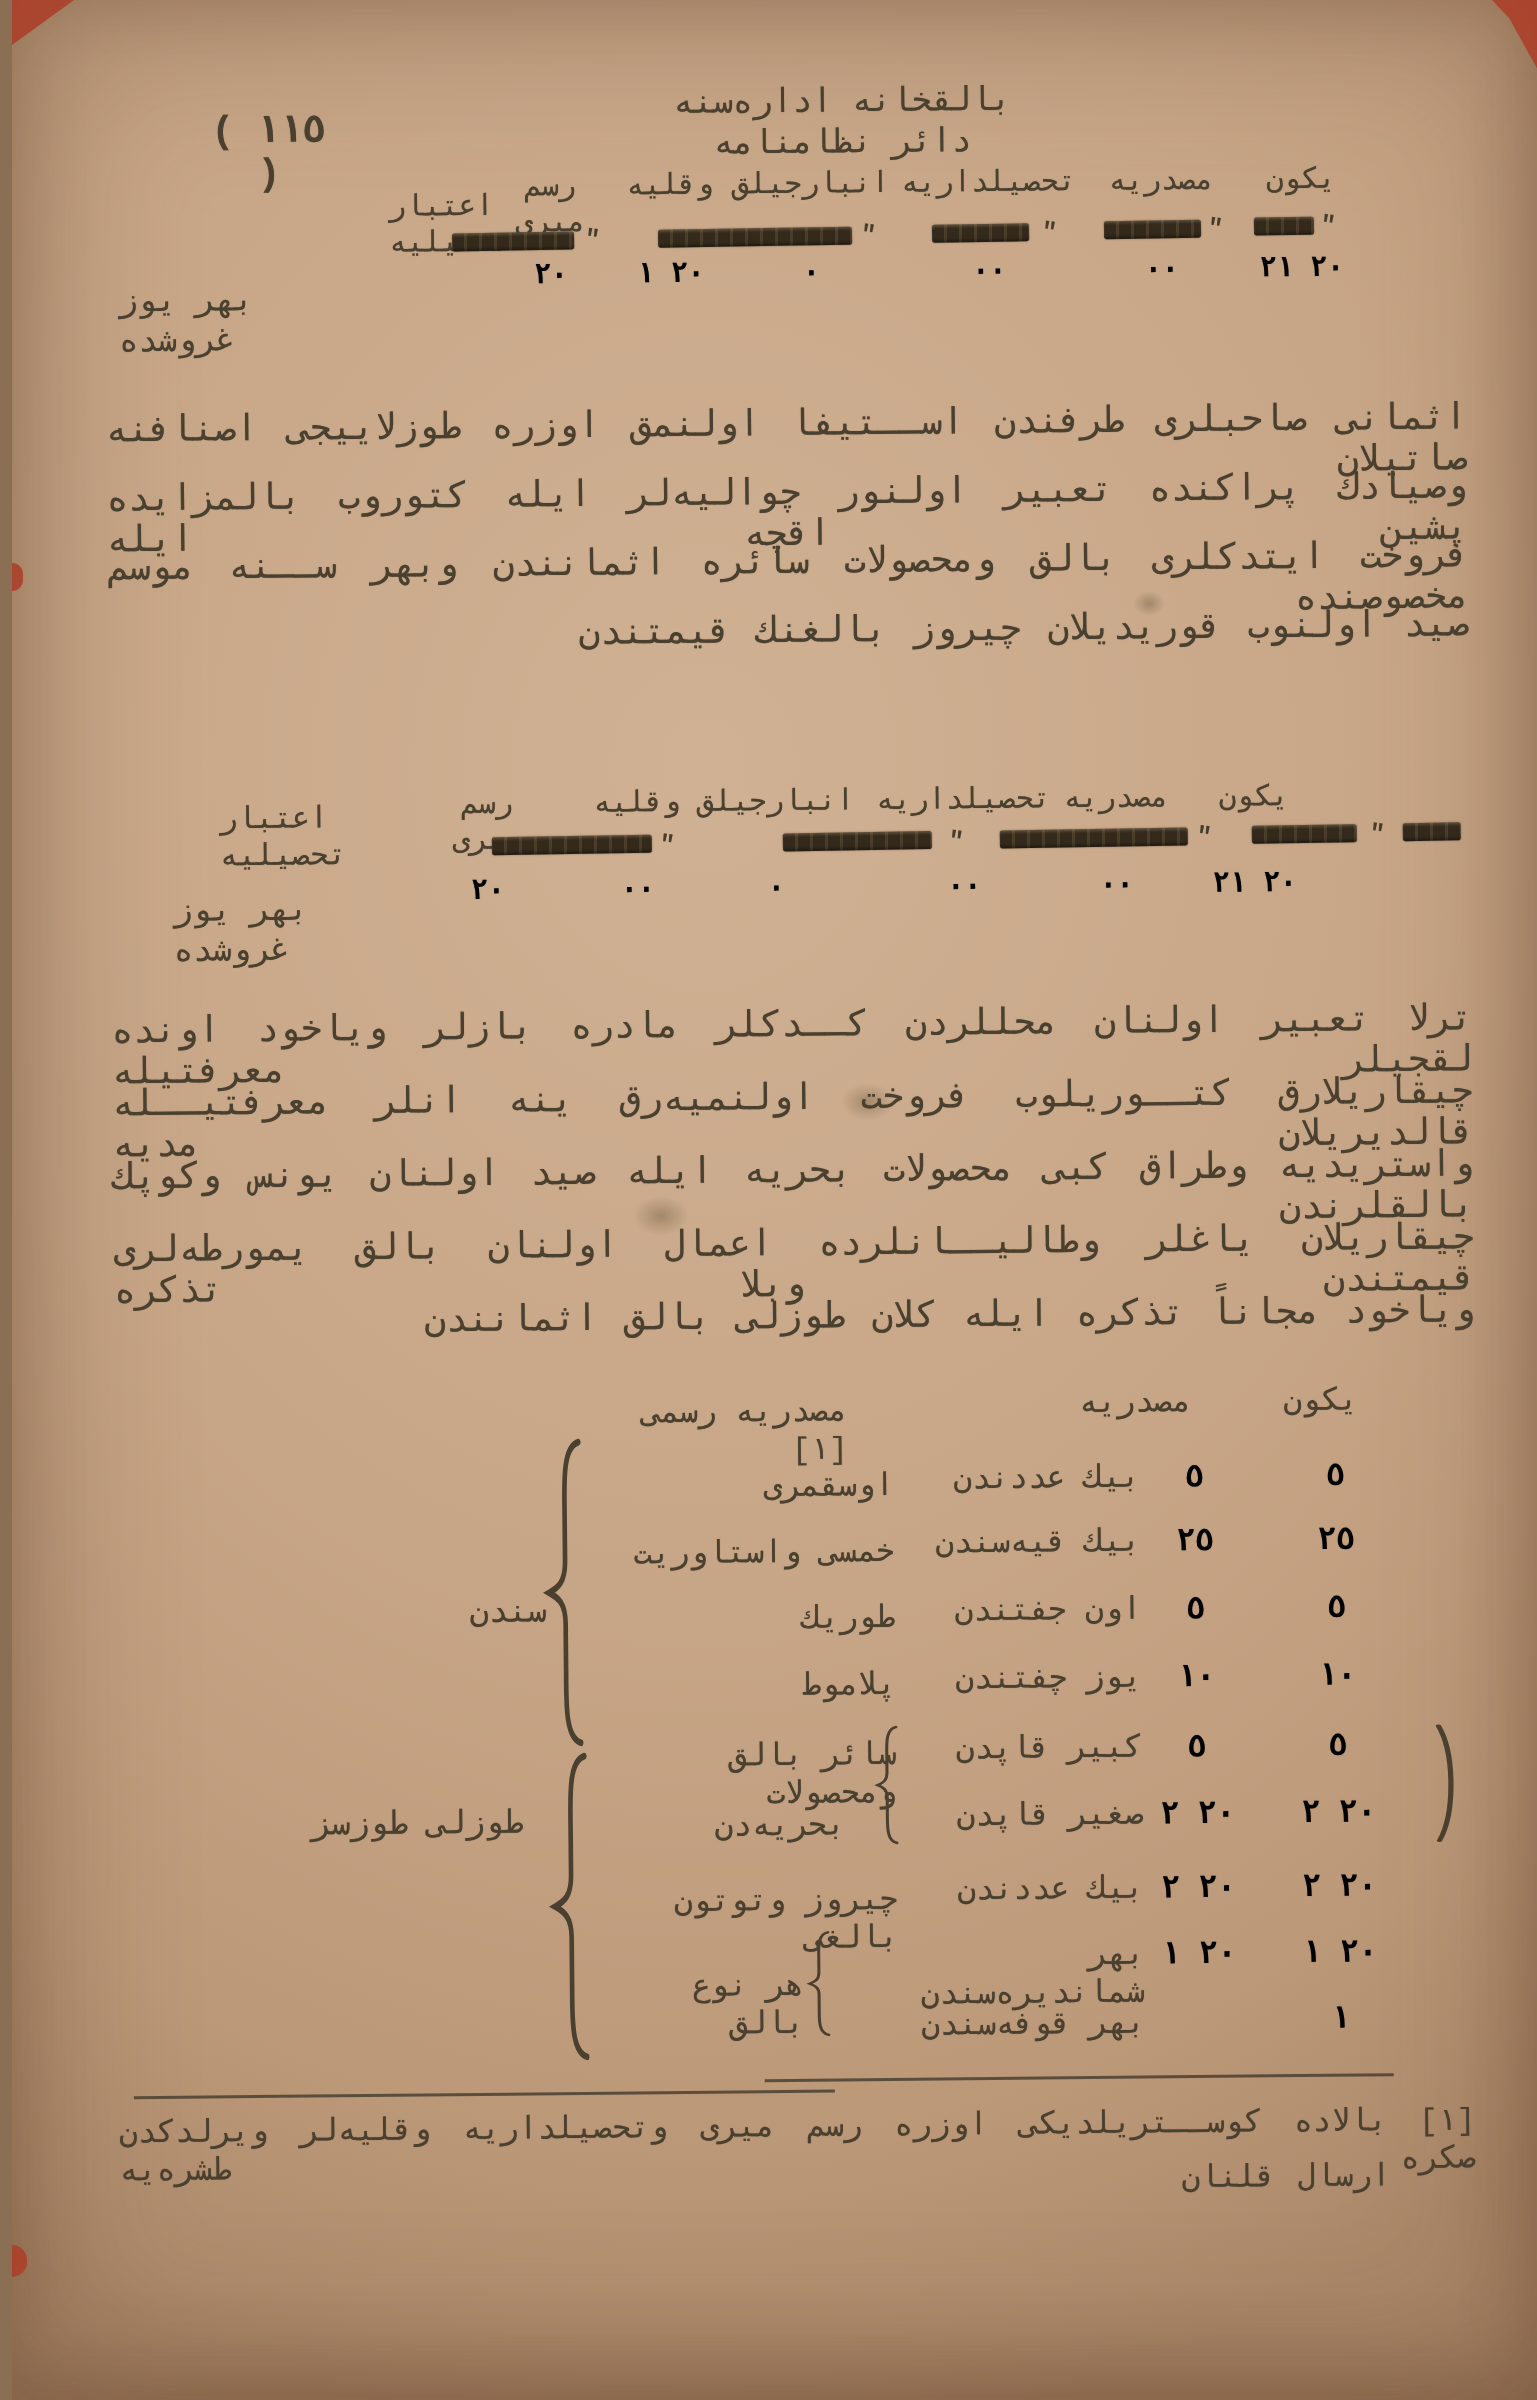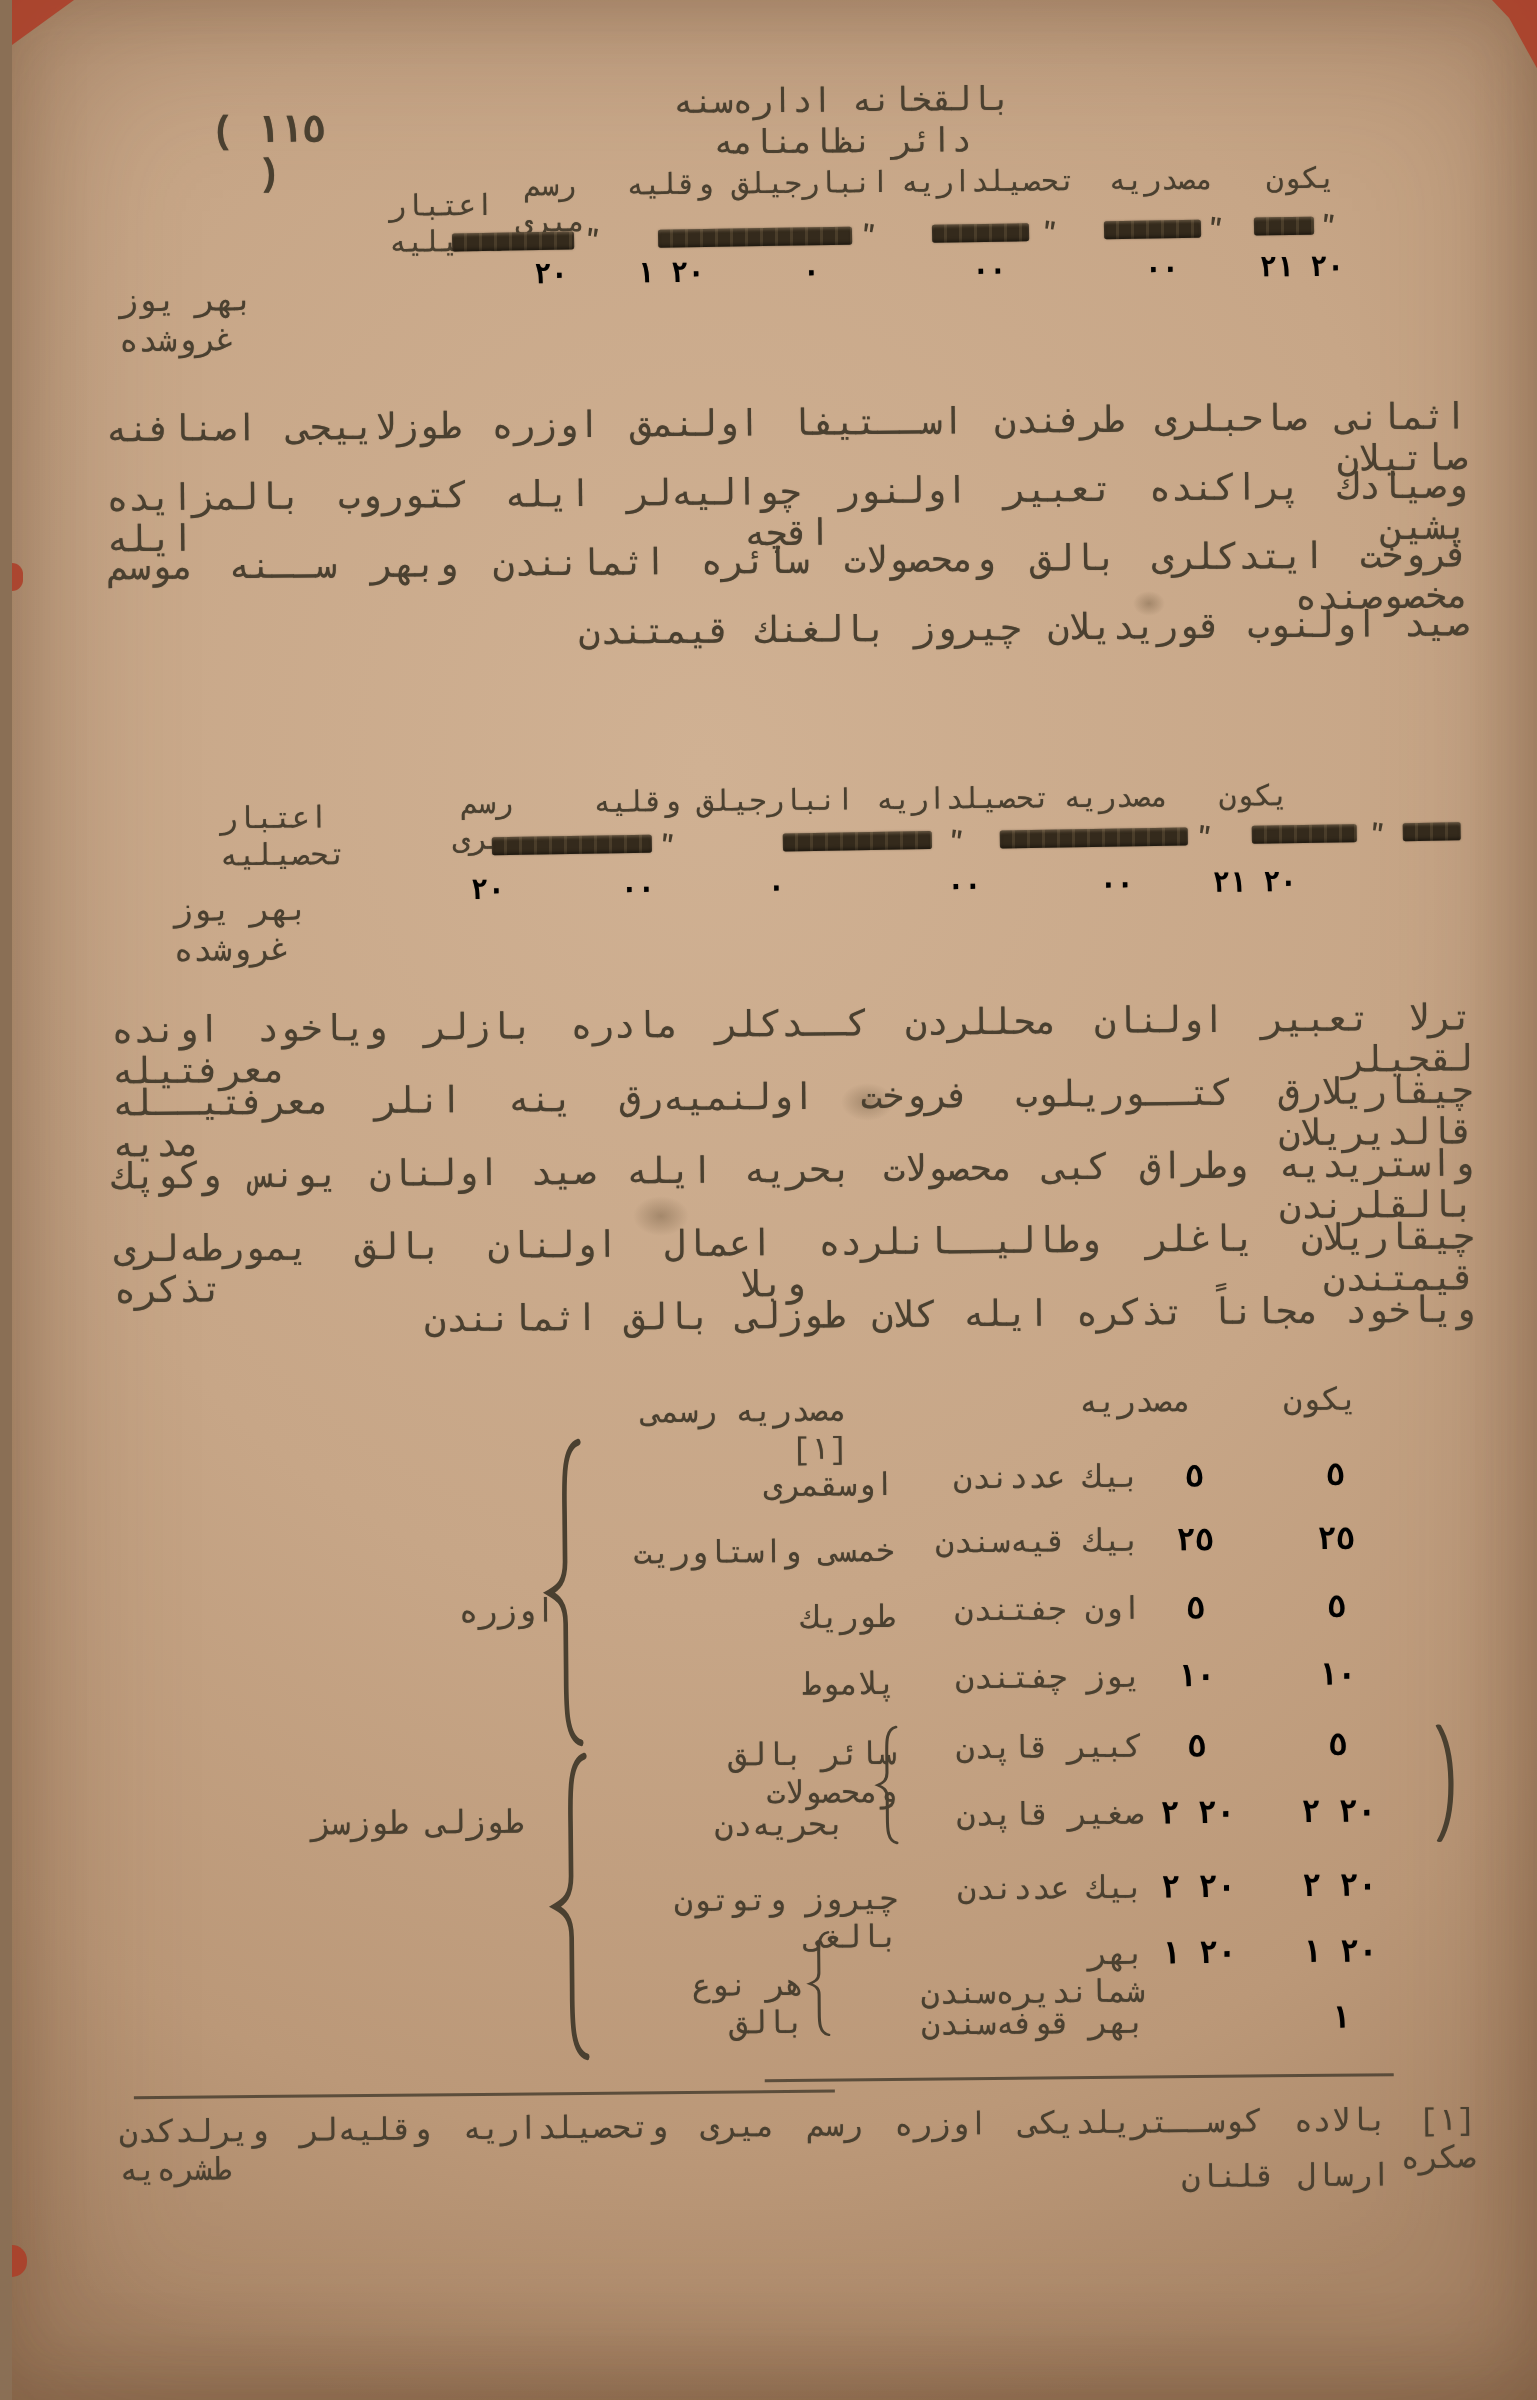--- a/index.html
+++ b/index.html
@@ -195,21 +195,21 @@
       <svg class="braceshape" style="left:852px;top:341px;" width="28" height="122" viewBox="0 0 24 120" preserveAspectRatio="none">
         <path d="M21 3 C12 5 13 20 13 32 L13 48 C13 56 9 58 5 60 C9 62 13 64 13 72 L13 88 C13 100 12 115 21 117"></path>
       </svg>
       <svg class="braceshape" style="left:782px;top:546px;" width="28" height="108" viewBox="0 0 24 120" preserveAspectRatio="none">
         <path d="M21 3 C12 5 13 20 13 32 L13 48 C13 56 9 58 5 60 C9 62 13 64 13 72 L13 88 C13 100 12 115 21 117"></path>
       </svg>
       <svg class="braceshape" style="left:1411px;top:345px;" width="32" height="121" viewBox="0 0 16 120" preserveAspectRatio="none">
         <path d="M4 3 C12 30 12 90 4 117"></path>
       </svg>
 
-      <span class="cell ar ink" style="left:443px;top:205px;width:94px;font-size:32px;text-align:center;">اوزره</span>
+      <span class="cell ar ink" style="left:443px;top:205px;width:94px;font-size:32px;text-align:center;">سندن</span>
       <svg class="braceshape" style="left:524px;top:51px;" width="43" height="311" viewBox="0 0 24 120" preserveAspectRatio="none">
         <path d="M21 2 C12 4 13 18 13 30 L13 48 C13 56 9 58 4 60 C9 62 13 64 13 72 L13 90 C13 102 12 116 21 118"></path>
       </svg>
       <span class="cell ar ink" style="left:275px;top:416px;width:245px;font-size:32px;text-align:center;">طوزلى طوزسز</span>
       <svg class="braceshape" style="left:527px;top:365px;" width="43" height="311" viewBox="0 0 24 120" preserveAspectRatio="none">
         <path d="M21 2 C12 4 13 18 13 30 L13 48 C13 56 9 58 4 60 C9 62 13 64 13 72 L13 90 C13 102 12 116 21 118"></path>
       </svg>
     </div>
 
     <div class="abs" style="left:742px;top:2079px;width:629px;height:2.8px;background:#4a4030;opacity:.85;"></div>

